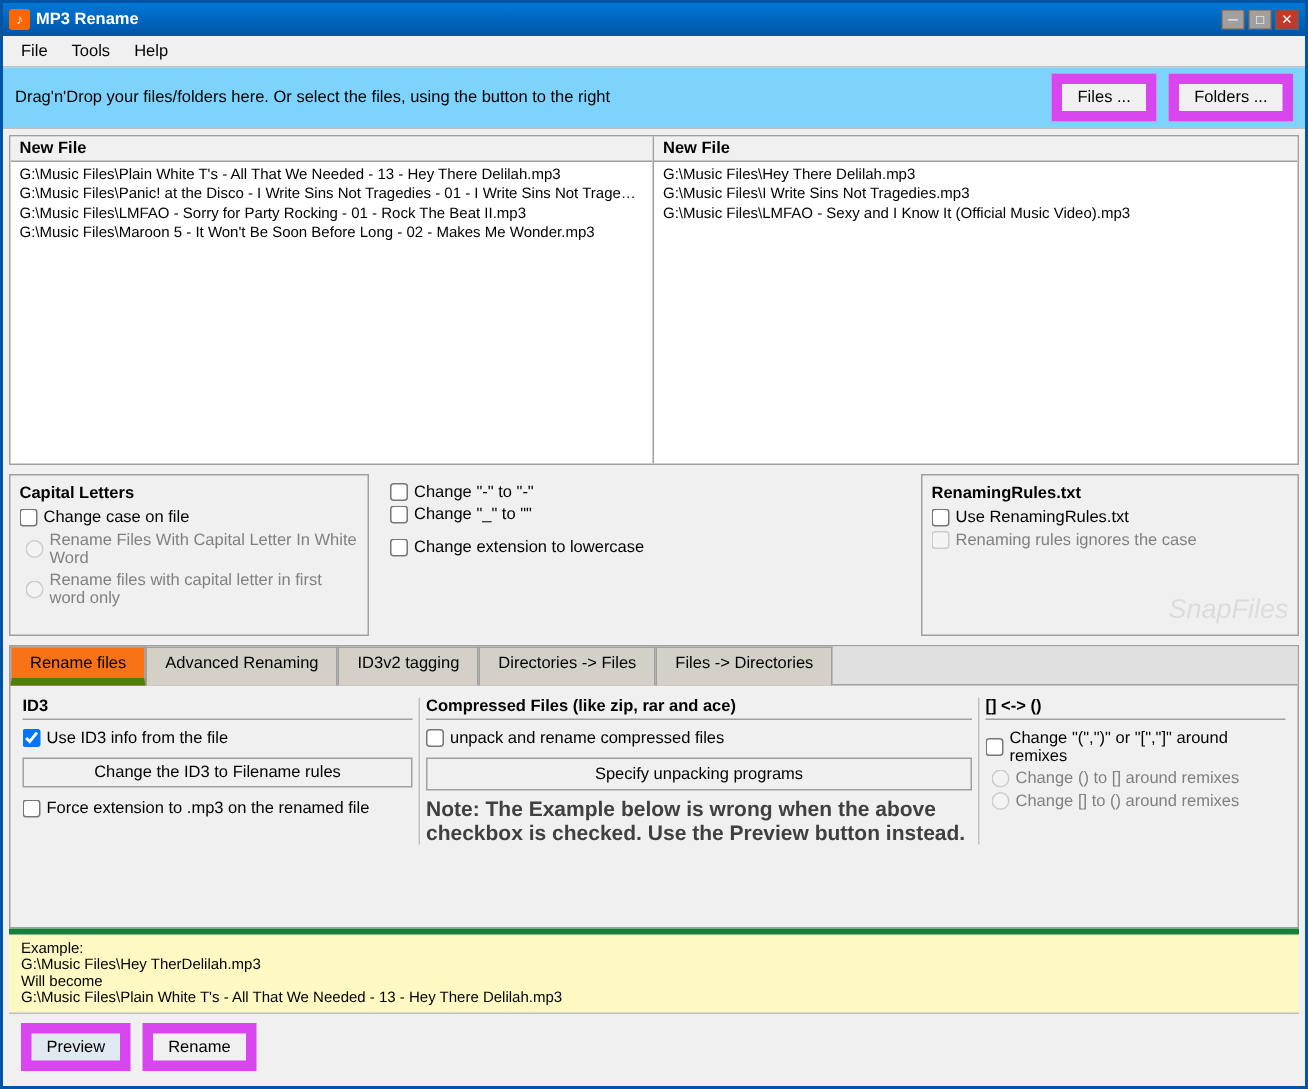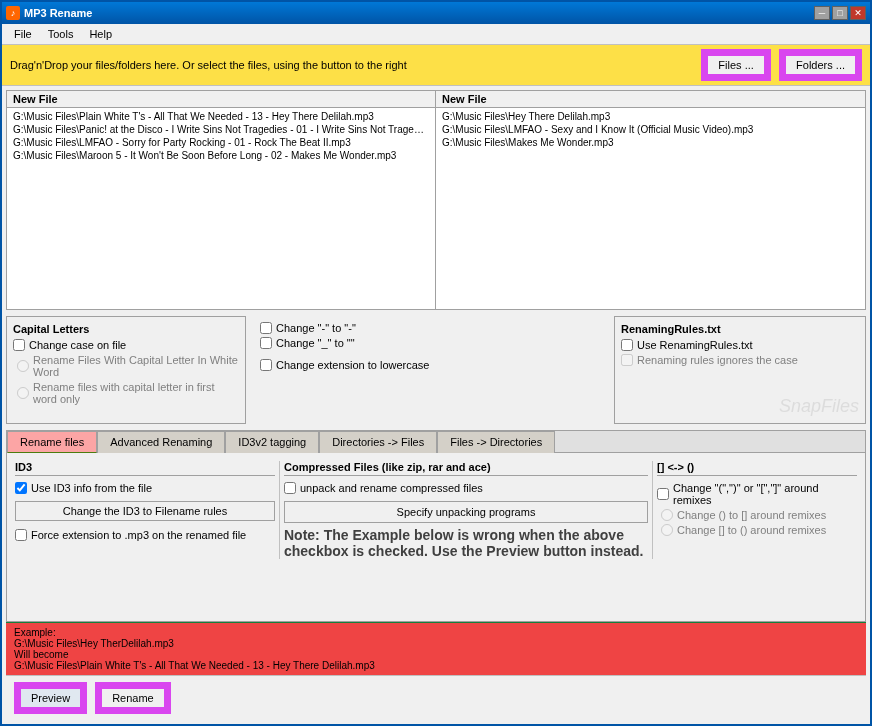--- a/index.html
+++ b/index.html
@@ -11,21 +11,21 @@
     .titlebar-left { display: flex; align-items: center; gap: 4px; }
     .titlebar-icon { width: 14px; height: 14px; background: #ff6600; border-radius: 2px; display: flex; align-items: center; justify-content: center; font-size: 9px; color: white; }
     .titlebar-title { font-size: 11px; font-weight: bold; }
     .titlebar-buttons { display: flex; gap: 2px; }
     .titlebar-btn { width: 16px; height: 14px; background: #a0a0a0; border: 1px solid #606060; display: flex; align-items: center; justify-content: center; cursor: pointer; font-size: 9px; color: white; }
     .titlebar-btn.close { background: #c0392b; }
     
     .menubar { background: #f0f0f0; border-bottom: 1px solid #c0c0c0; display: flex; padding: 2px 4px; }
     .menu-item { padding: 2px 8px; cursor: pointer; font-size: 11px; }
     
-    .toolbar { background: #fde047; border-bottom: 1px solid #c0c0c0; padding: 4px 8px; display: flex; align-items: center; gap: 8px; }
+    .toolbar { background: #7dd3fc; border-bottom: 1px solid #c0c0c0; padding: 4px 8px; display: flex; align-items: center; gap: 8px; }
     .toolbar-text { flex: 1; font-size: 11px; }
     .btn { background: #f0f0f0; border: 7px solid #d946ef; padding: 3px 10px; cursor: pointer; font-size: 11px; min-width: 70px; }
     
     .main-content { flex: 1; display: flex; flex-direction: column; padding: 4px; overflow: hidden; }
     
     .file-lists { display: grid; grid-template-columns: 1fr 1fr; gap: 0; border: 1px solid #a0a0a0; background: white; height: 220px; margin-bottom: 6px; }
     .file-list { border-right: 1px solid #a0a0a0; overflow: hidden; }
     .file-list:last-child { border-right: none; }
     .file-list-header { background: #f0f0f0; border-bottom: 1px solid #a0a0a0; padding: 2px 6px; font-size: 11px; font-weight: bold; }
     .file-list-content { padding: 2px 4px; }
@@ -33,21 +33,21 @@
     
     .options-row { display: flex; gap: 8px; margin-bottom: 6px; }
     .section-title { font-size: 11px; font-weight: bold; margin-bottom: 4px; }
     .checkbox-row { display: flex; align-items: center; gap: 4px; margin-bottom: 3px; }
     .checkbox-row input[type="checkbox"] { width: 12px; height: 12px; }
     .radio-row { display: flex; align-items: center; gap: 4px; margin-bottom: 3px; padding-left: 4px; }
     .radio-row input[type="radio"] { width: 12px; height: 12px; }
     .radio-label-disabled { color: #808080; }
     .tab-bar { display: flex; border-bottom: 1px solid #a0a0a0; background: #e0e0e0; }
     .tab { padding: 4px 12px; cursor: pointer; font-size: 11px; border: 1px solid transparent; border-bottom: none; margin-bottom: -1px; background: #d4d0c8; border: 1px solid #a0a0a0; border-bottom: none; }
-    .tab.active { background: #fca5a5; border-bottom: 1px solid #4d7c0f; z-index: 1; }
+    .tab.active { background: #f97316; border-bottom: 5px solid #4d7c0f; z-index: 1; }
     
     .tab-content { padding: 8px; display: flex; }
     
     .specify-btn { background: #f0f0f0; border: 1px solid #a0a0a0; padding: 4px 20px; cursor: pointer; font-size: 11px; width: 100%; margin-top: 4px; }
     
     .note-text { font-size: 14px; color: #404040; margin-top: 4px; font-weight: bold; }
     
     .change-id3-btn { background: #f0f0f0; border: 1px solid #a0a0a0; padding: 3px 8px; cursor: pointer; font-size: 11px; margin-top: 4px; width: 100%; }
     
     .force-ext-row { margin-top: 8px; }
@@ -99,22 +99,22 @@
           <div class="file-item">G:\Music Files\Plain White T's - All That We Needed - 13 - Hey There Delilah.mp3</div>
           <div class="file-item">G:\Music Files\Panic! at the Disco - I Write Sins Not Tragedies - 01 - I Write Sins Not Tragedies.mp3</div>
           <div class="file-item">G:\Music Files\LMFAO - Sorry for Party Rocking - 01 - Rock The Beat II.mp3</div>
           <div class="file-item">G:\Music Files\Maroon 5 - It Won't Be Soon Before Long - 02 - Makes Me Wonder.mp3</div>
         </div>
       </div>
       <div class="file-list">
         <div class="file-list-header">New File</div>
         <div class="file-list-content">
           <div class="file-item">G:\Music Files\Hey There Delilah.mp3</div>
+          <div class="file-item">G:\Music Files\I Write Sins Not Tragedies.mp3</div>
           <div class="file-item">G:\Music Files\LMFAO - Sexy and I Know It (Official Music Video).mp3</div>
-          <div class="file-item">G:\Music Files\Makes Me Wonder.mp3</div>
         </div>
       </div>
     </div>
 
     <div class="options-row">
 
       <div style="border: 1px solid #a0a0a0; padding: 6px; width: 240px; background: #f0f0f0;">
         <div class="section-title">Capital Letters</div>
         <div class="checkbox-row">
           <input type="checkbox" style="">
@@ -212,21 +212,21 @@
             <label class="radio-disabled">Change () to [] around remixes</label>
           </div>
           <div class="radio-row">
             <input type="radio" name="remix-mode" disabled="" style="">
             <label class="radio-disabled">Change [] to () around remixes</label>
           </div>
         </div>
       </div>
     </div>
 
-    <div style="background: #ef4444; border-top: 1px solid #15803d; padding: 4px 8px; font-size: 10px;">
+    <div style="background: #fef9c3; border-top: 4px solid #15803d; padding: 4px 8px; font-size: 10px;">
       <div>Example:</div>
       <div>G:\Music Files\Hey TherDelilah.mp3</div>
       <div>Will become</div>
       <div>G:\Music Files\Plain White T's - All That We Needed - 13 - Hey There Delilah.mp3</div>
     </div>
 
     <div class="bottom-bar">
       <div class="bottom-left">
         <button class="btn" style="background: #e0e8f0;">Preview</button>
         <button class="btn">Rename</button>

